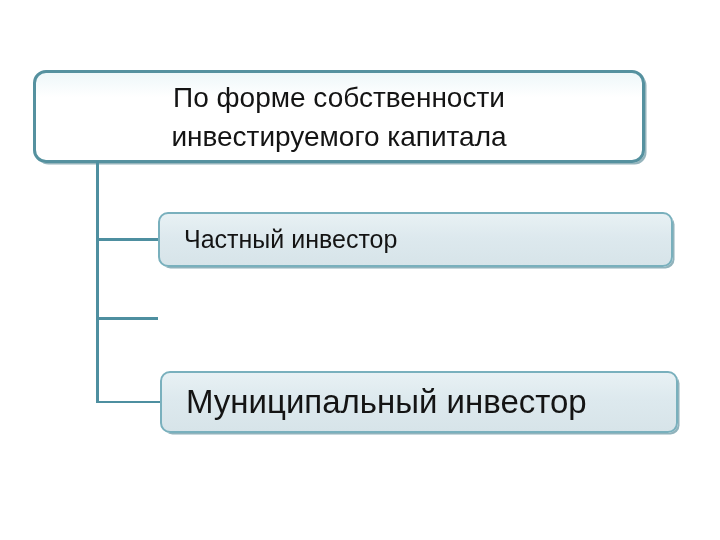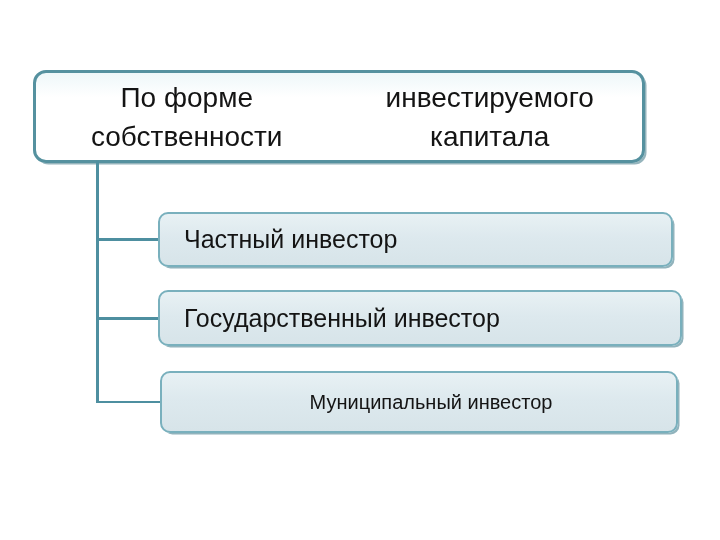--- a/index.html
+++ b/index.html
@@ -21,41 +21,41 @@
     left: 33px;
     top: 70px;
     width: 612px;
     height: 93px;
     box-sizing: border-box;
     border: 3px solid #55919f;
     border-radius: 13px;
     background: linear-gradient(180deg, #eef7f9 0%, #ffffff 28%, #ffffff 100%);
     box-shadow: 2.5px 2.5px 0 -1px rgba(62, 118, 133, 0.55);
     display: flex;
-    flex-direction: row;
+    flex-direction: column;
     justify-content: center;
     align-items: center;
     text-align: center;
     font-size: 28px;
     line-height: 39px;
   }
   .child-box {
     position: absolute;
     box-sizing: border-box;
     border: 2.5px solid #79b0bd;
     border-radius: 10px;
     background: linear-gradient(180deg, #e8f1f4 0%, #dde9ee 45%, #d7e4e9 100%);
     box-shadow: 2.5px 2.5px 0 -1px rgba(72, 128, 143, 0.6);
     display: flex;
     align-items: center;
     padding-left: 24px;
   }
   .child-1 { left: 158px; top: 212px; width: 515px; height: 55px; font-size: 25px; }
   .child-2 { left: 158px; top: 290px; width: 524px; height: 56px; font-size: 25px; }
-  .child-3 { left: 160px; top: 371px; width: 518px; height: 62px; font-size: 20px; justify-content: center; }
+  .child-3 { left: 160px; top: 371px; width: 518px; height: 62px; font-size: 33px; }
   .connector {
     position: absolute;
     background: #4e8fa0;
   }
   .conn-v { left: 96px; top: 161px; width: 2.5px; height: 242px; }
   .conn-h1 { left: 96px; top: 238px; width: 62px; height: 2.5px; }
   .conn-h2 { left: 96px; top: 317px; width: 62px; height: 2.5px; }
   .conn-h3 { left: 96px; top: 400.5px; width: 64px; height: 2.5px; }
   .label-line { display: block; }
 </style>
@@ -71,21 +71,18 @@
 
   <div class="connector conn-v"></div>
   <div class="connector conn-h1"></div>
   <div class="connector conn-h2"></div>
   <div class="connector conn-h3"></div>
 
   <div class="child-box child-1">
     <span>Частный инвестор</span>
   </div>
 
-  <div class="child-box child-2">
-    <span>Государственный инвестор</span>
-  </div>
 
   <div class="child-box child-3">
     <span>Муниципальный инвестор</span>
   </div>
 
 </div>
 
 </body></html>

